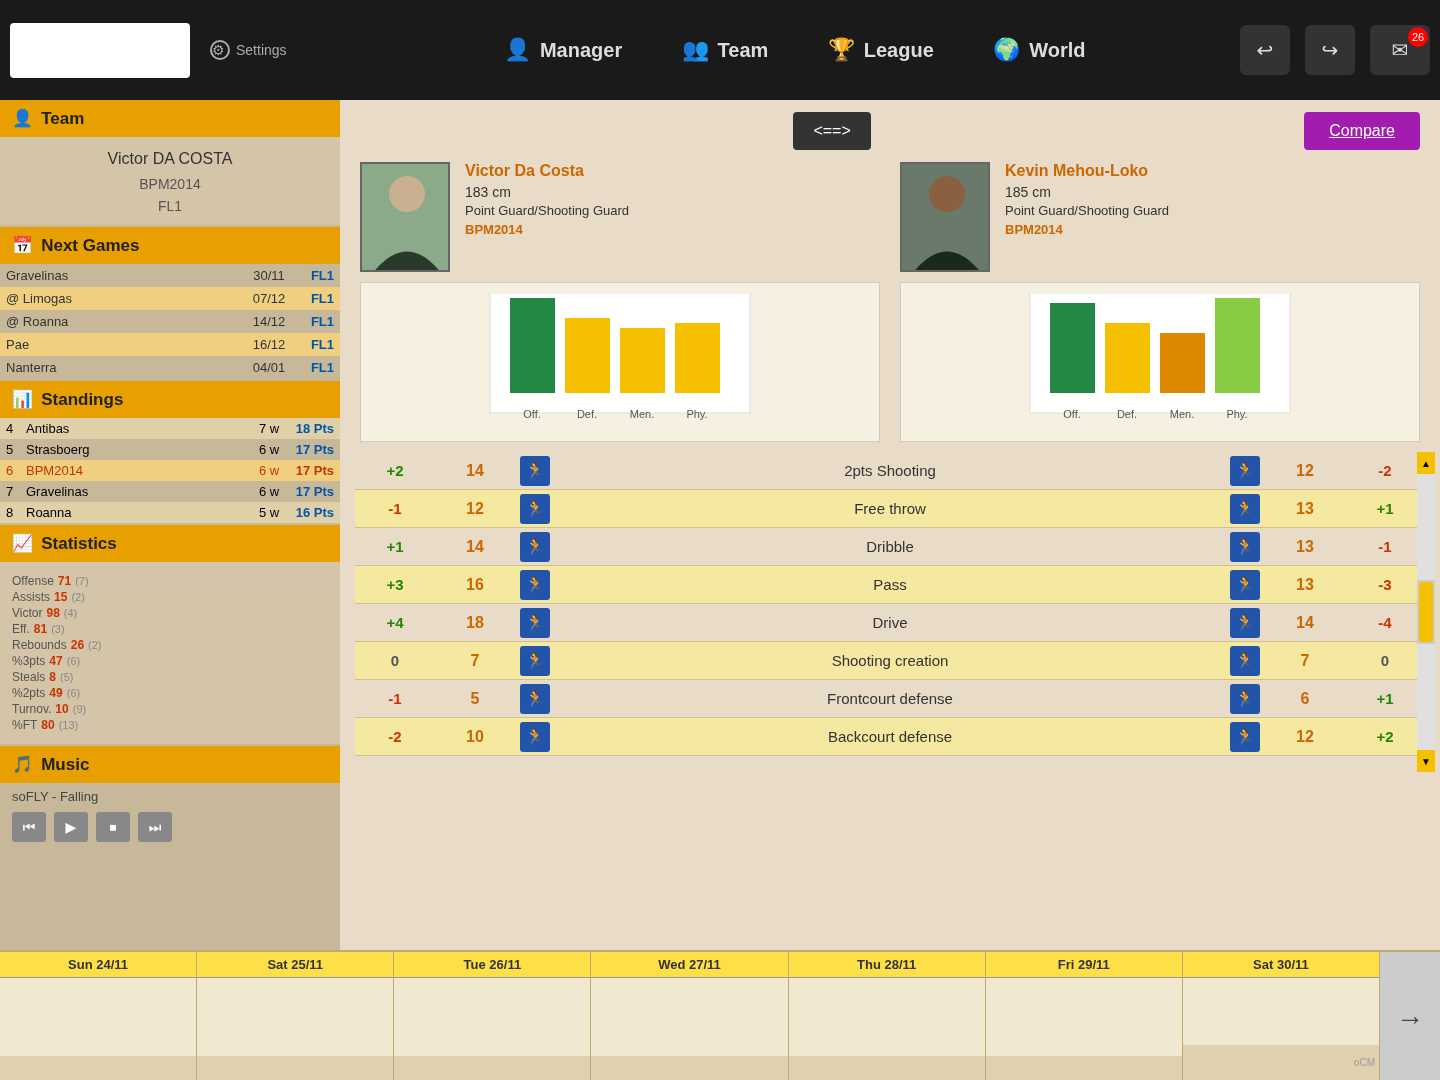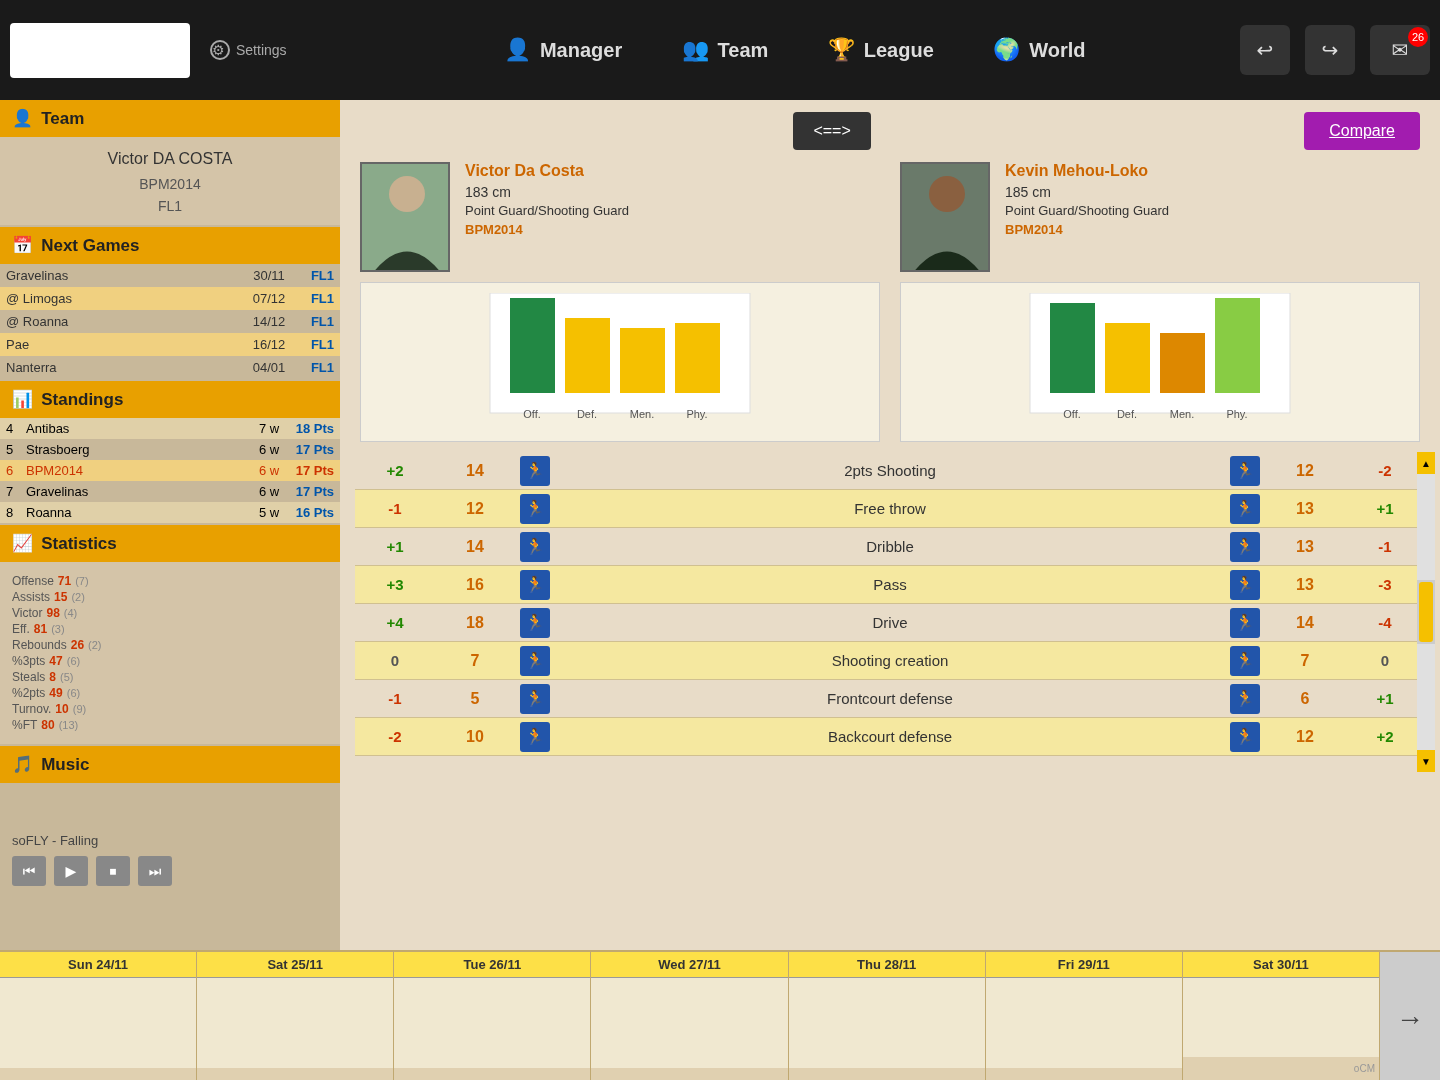--- a/index.html
+++ b/index.html
@@ -246,21 +246,20 @@
 
     
     .music-content {
       padding: 6px 12px;
     }
 
     .music-track {
       font-size: 13px;
       color: #444;
       margin-bottom: 8px;
-      margin-top: 44px;
     }
 
     .music-controls {
       display: flex;
       gap: 8px;
     }
 
     .music-btn {
       background: #888;
       border: none;
@@ -493,21 +492,21 @@
       background: #f0e8d0;
       padding: 5px;
       font-size: 11px;
       color: #555;
     }
 
     .cal-day-footer {
       text-align: right;
       font-size: 10px;
       color: #999;
-      padding: 6px 4px;
+      padding: 12px 4px;
     }
 
     .cal-arrow {
       width: 60px;
       display: flex;
       align-items: center;
       justify-content: center;
       background: #ccc;
       cursor: pointer;
       font-size: 28px;

